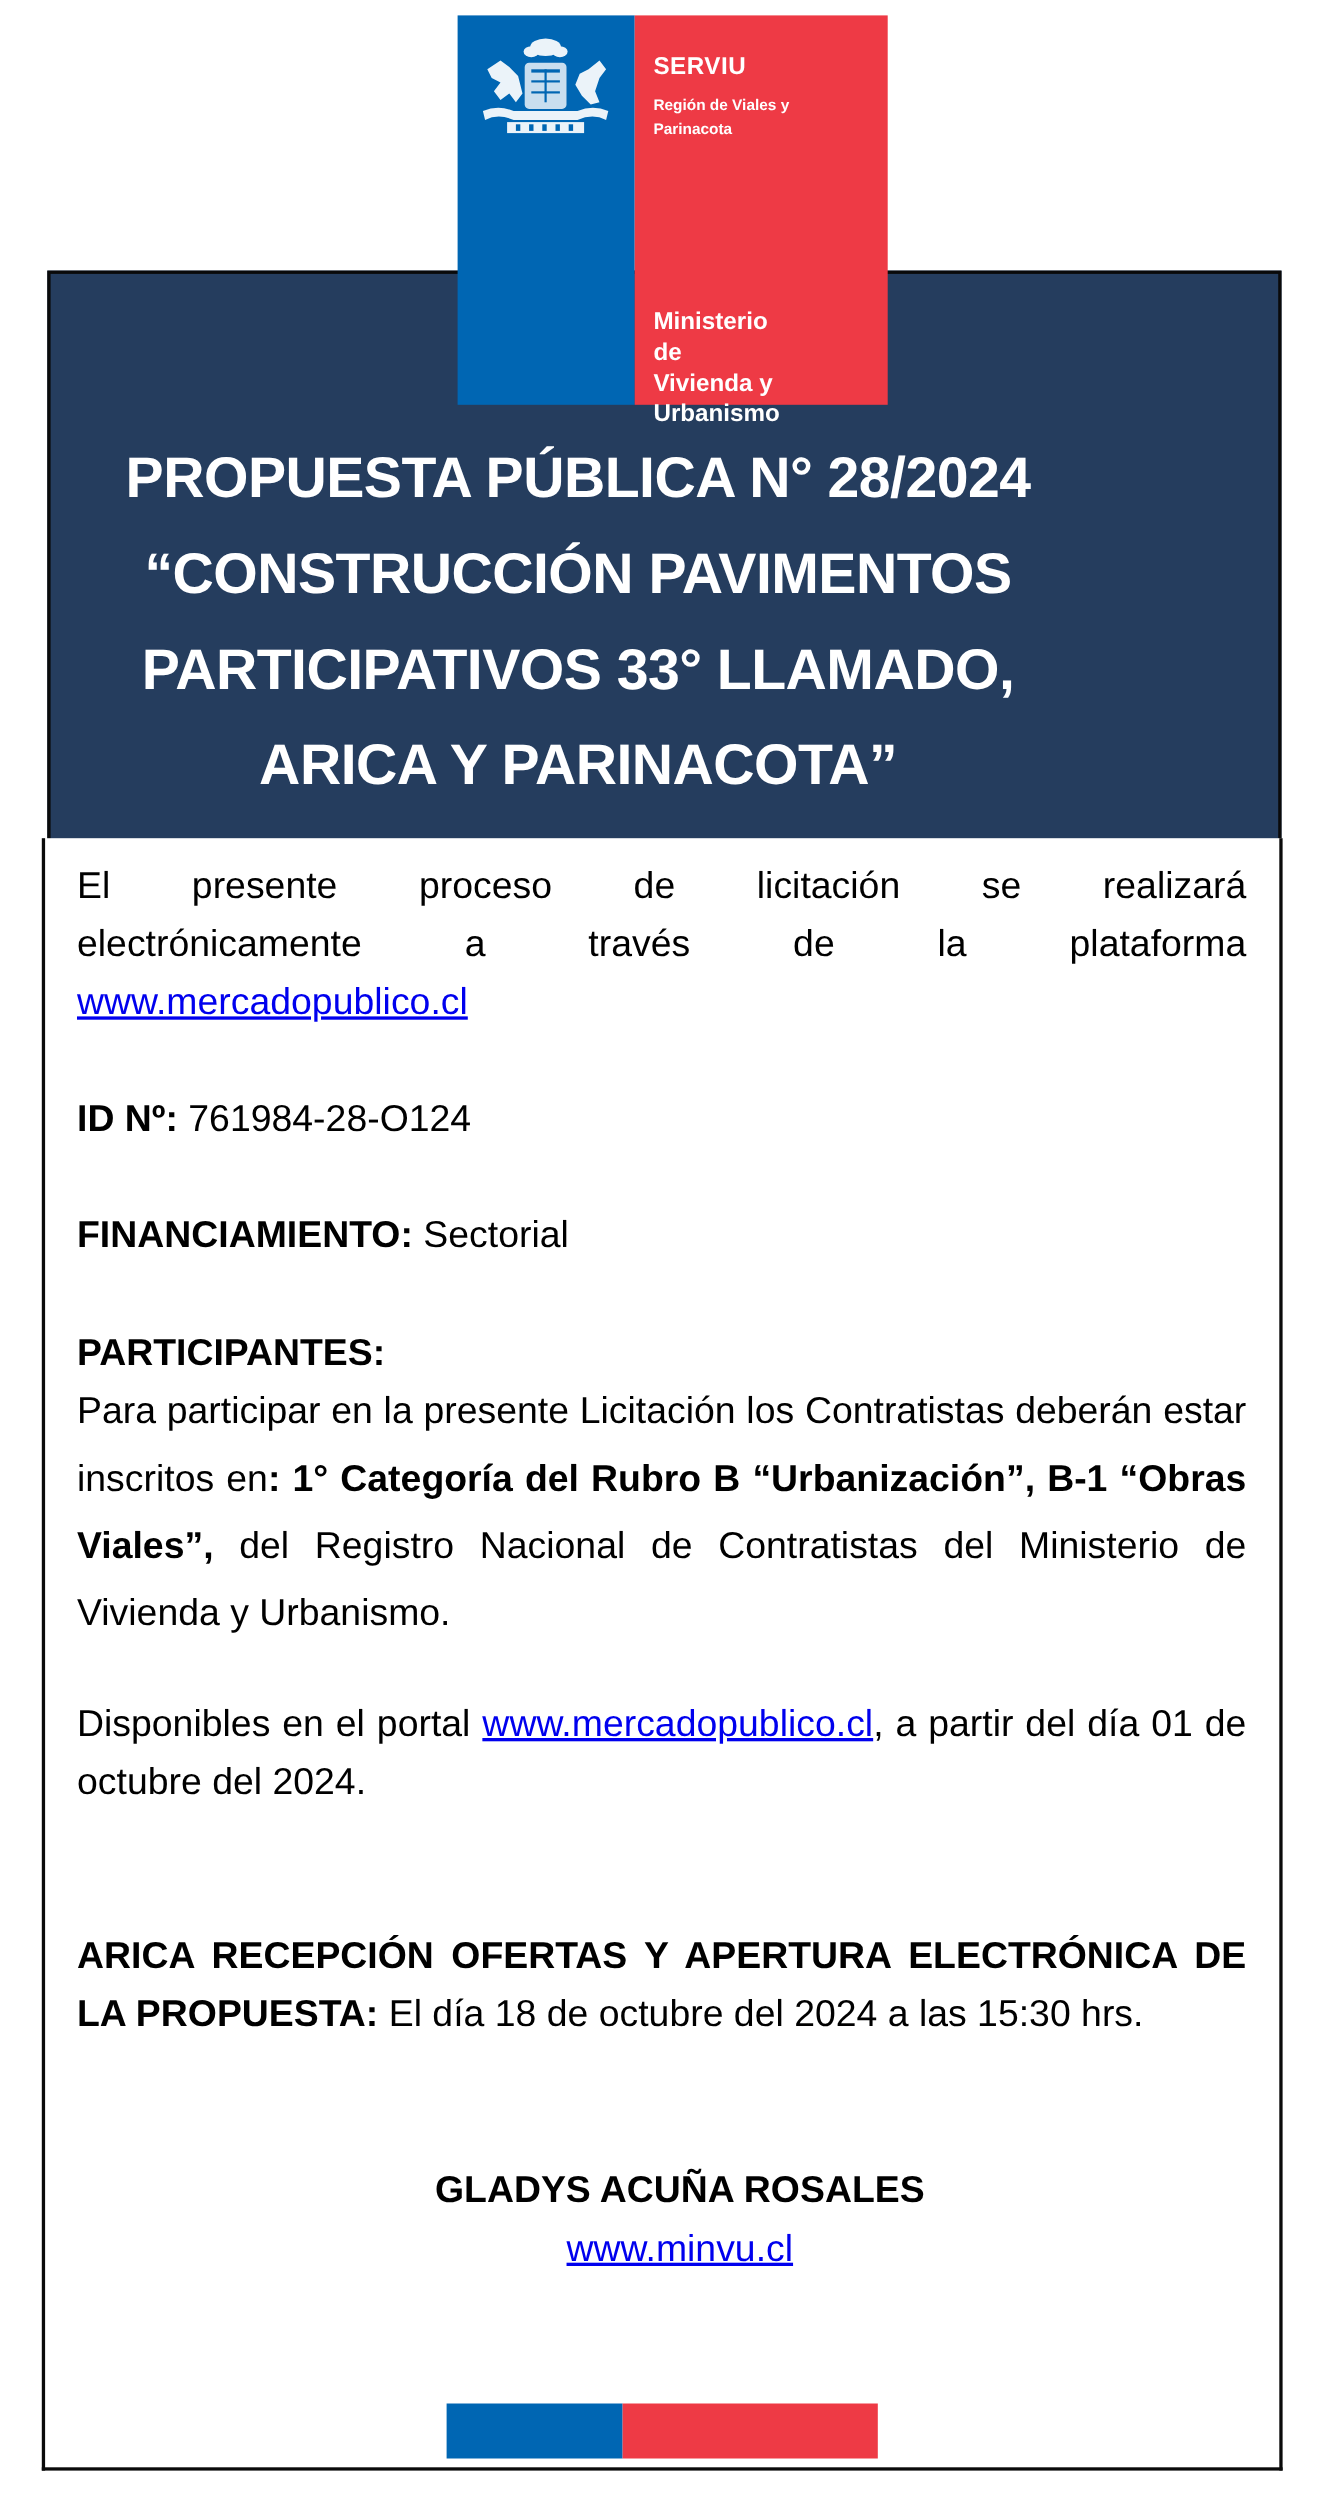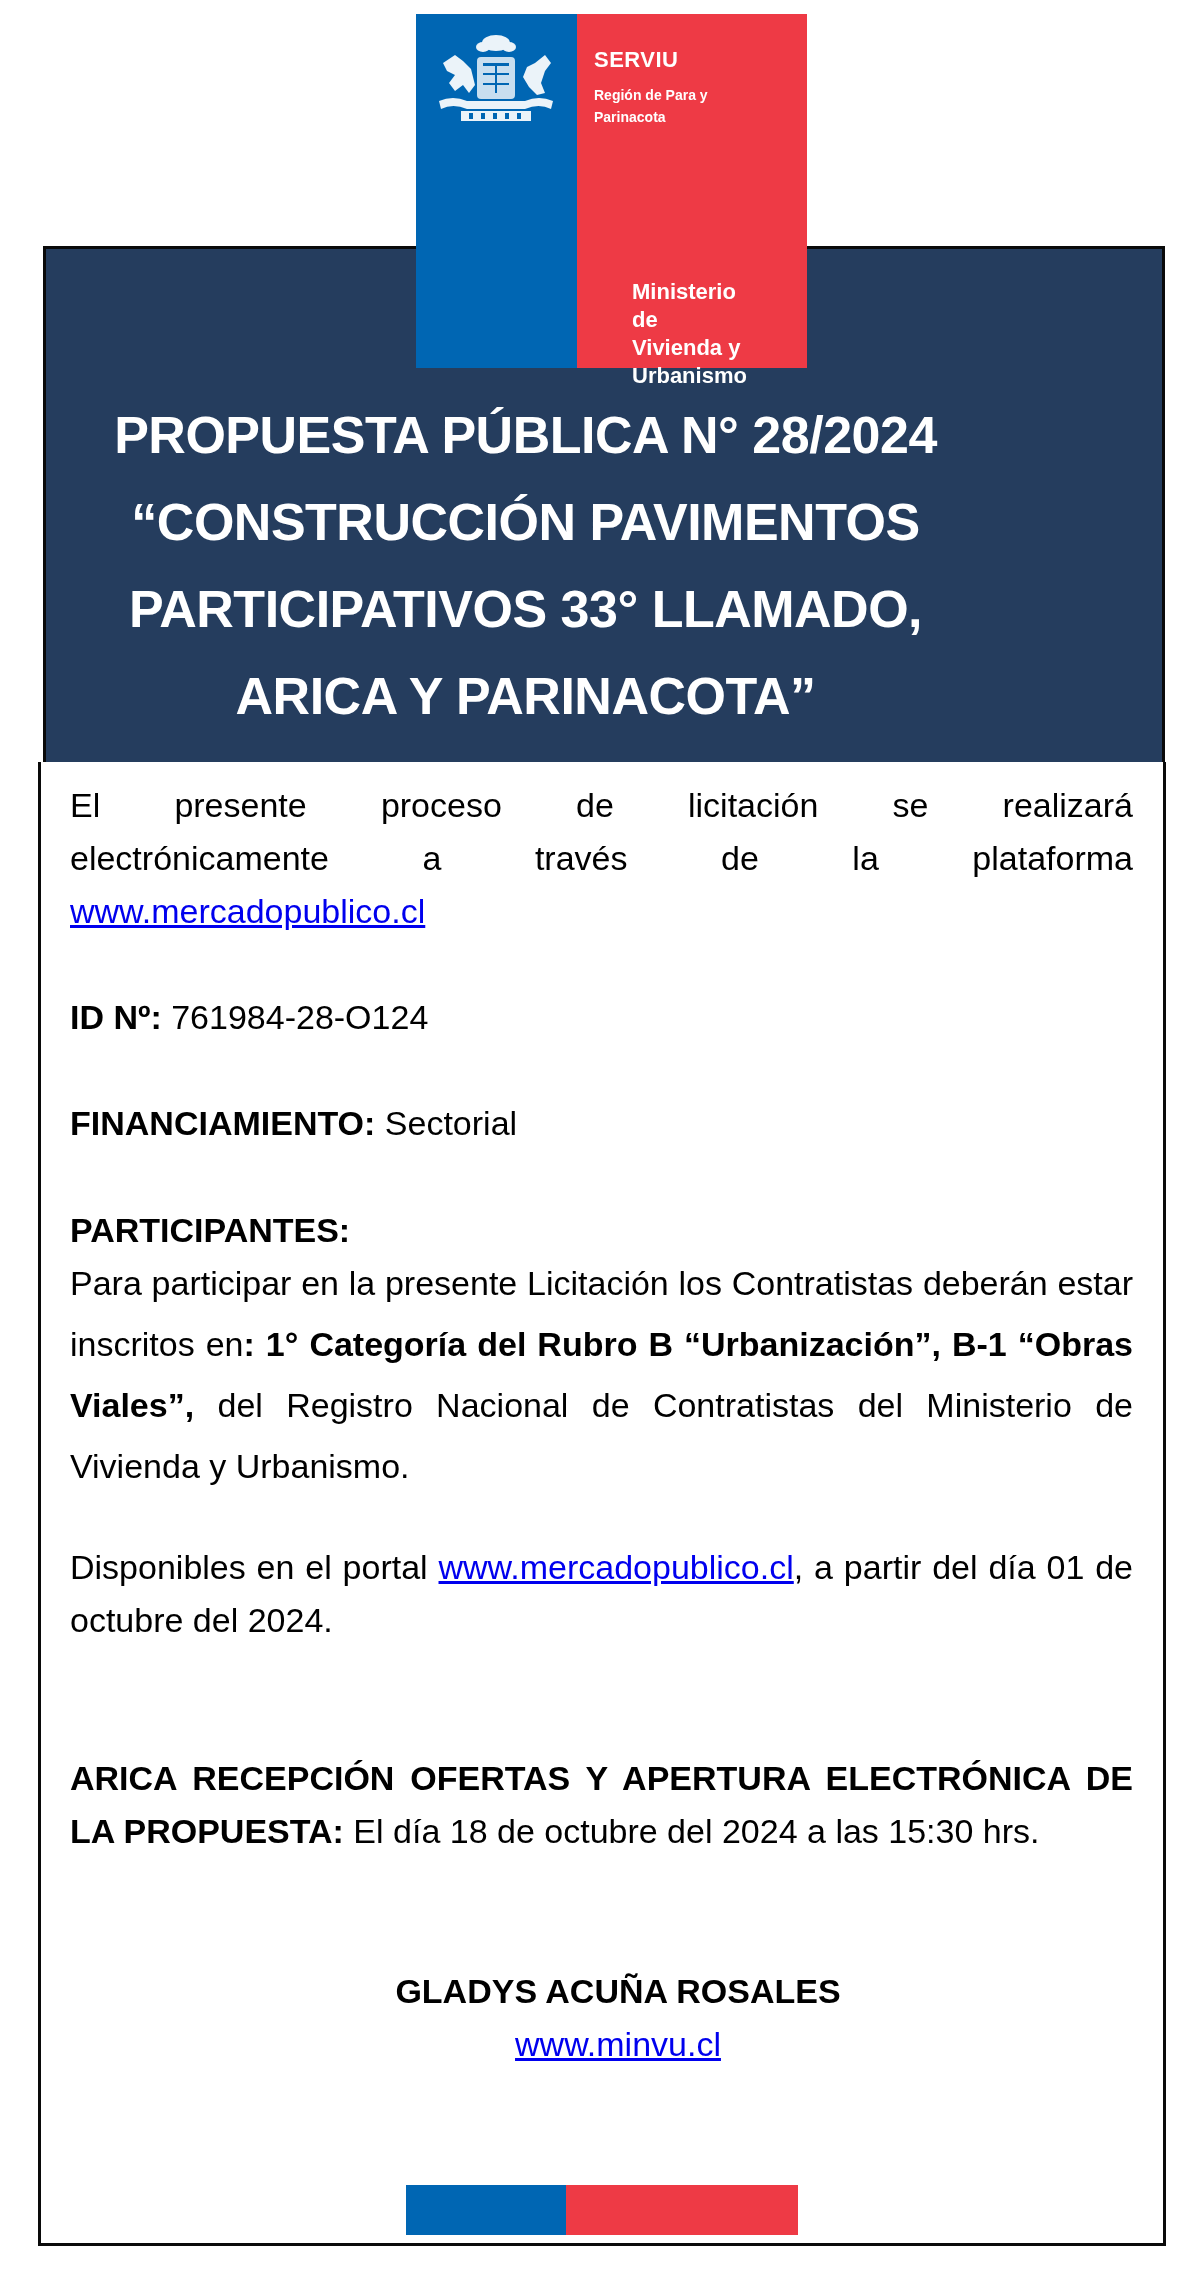--- a/index.html
+++ b/index.html
@@ -16,21 +16,21 @@
 
     
     .logo { position: absolute; left: 416px; top: 14px; width: 310px; height: 354px; z-index: 3; }
     .logo-blue { position: absolute; left: 0; top: 0; width: 161px; height: 100%; background: #0066b3; }
     .logo-red { position: absolute; left: 161px; top: 0; width: 230px; height: 100%; background: #ee3a45; }
     .logo-emblem { position: absolute; left: 17px; top: 19px; width: 127px; height: 90px; }
     .logo-serviu { position: absolute; left: 178px; top: 33px; color: #fff; font-weight: bold; font-size: 22px; letter-spacing: 0.5px; }
     .logo-region { position: absolute; left: 178px; top: 70px; color: #fff; font-size: 14px; line-height: 22px; font-weight: bold; }
     .logo-region span { display: block; }
     .logo-ministerio { position: absolute; left: 178px; top: 264px; color: #fff; font-size: 22px; line-height: 28px; font-weight: bold; }
-    .logo-ministerio span { display: block; margin-left: 38px; }
+    .logo-ministerio span { display: block; }
 
     
     .content-box { position: absolute; left: 38px; top: 762px; width: 1122px; height: 1481px;
                    border: 3px solid #0a0a0a; border-top-width: 0; background: #fff; }
 
     .block { position: absolute; left: 70px; width: 1063px; font-size: 34px; line-height: 53px; }
     .justify { text-align: justify; text-align-last: left; }
     .spread-line { display: flex; justify-content: space-between; white-space: nowrap; }
     .b { font-weight: bold; }
     a.link { color: #0000ee; text-decoration: underline; }
@@ -82,21 +82,21 @@
           <rect x="48" y="80" width="4" height="6"></rect>
         <rect x="60" y="80" width="4" height="6"></rect>
           <rect x="72" y="80" width="4" height="6"></rect>
         <rect x="84" y="80" width="4" height="6"></rect>
       </g>
     </svg>
   </div>
   <div class="logo-red"></div>
   <div class="logo-serviu">SERVIU</div>
   <div class="logo-region">
-    <span>Región de Para y</span>
+    <span>Región de Viales y</span>
     <span>Parinacota</span>
   </div>
   <div class="logo-ministerio">
     <span>Ministerio de</span>
     <span>Vivienda y</span>
     <span>Urbanismo</span>
   </div>
 </div>
 
 <div class="title-text">

